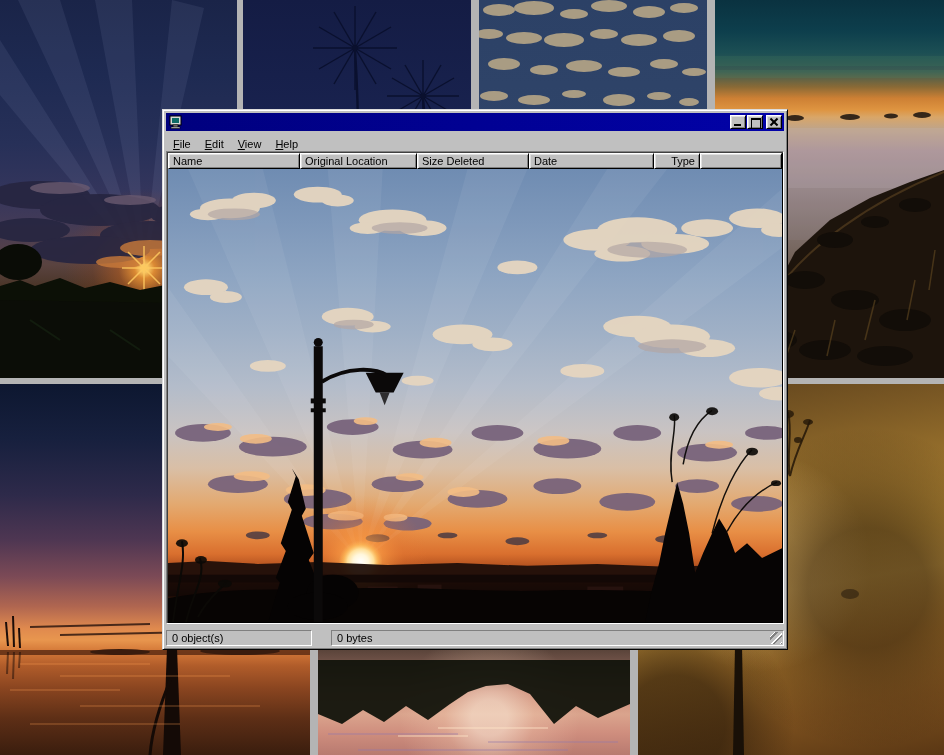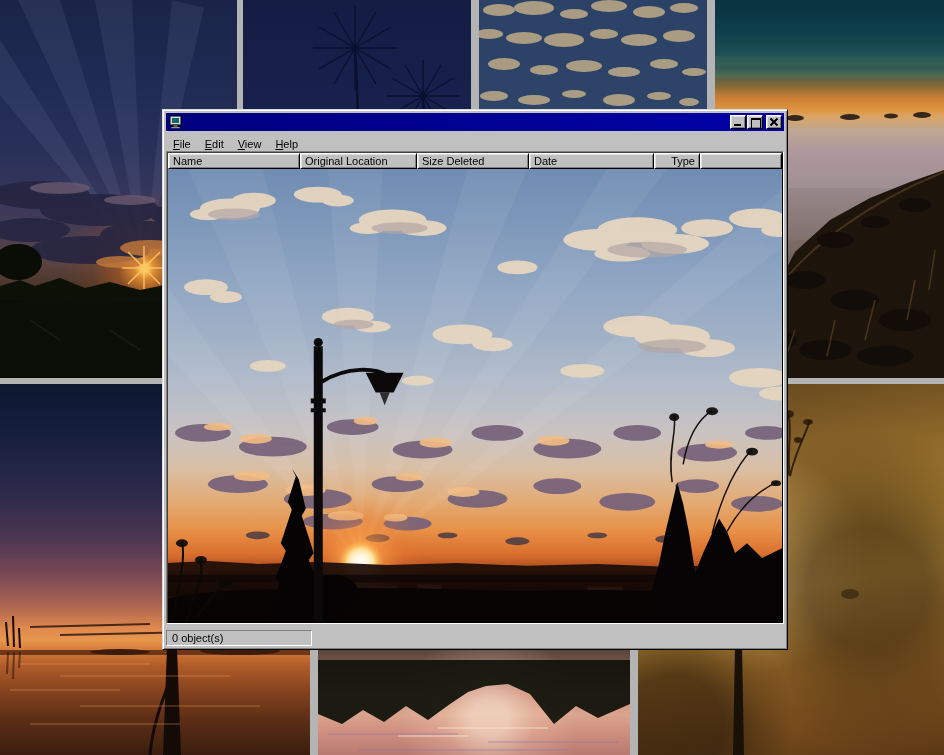--- a/index.html
+++ b/index.html
@@ -543,16 +543,20 @@
             <path d="M198,207 L236,207 226,227 208,227 Z"></path>
             <path d="M212,227 L222,227 217,240 Z" opacity="0.8"></path>
           </g>
           <path d="M154,216 C180,200 208,202 220,210" stroke="#0b0909" stroke-width="4" fill="none"></path>
         </svg>
       </div>
     </div>
 
     <div class="statusbar">
       <div class="spanel p1">0 object(s)</div>
+      <div class="spanel p2">
+        <span>0 bytes</span>
+        <span class="grip"></span>
+      </div>
     </div>
 
   </div>
 </div>
 
 </body></html>

